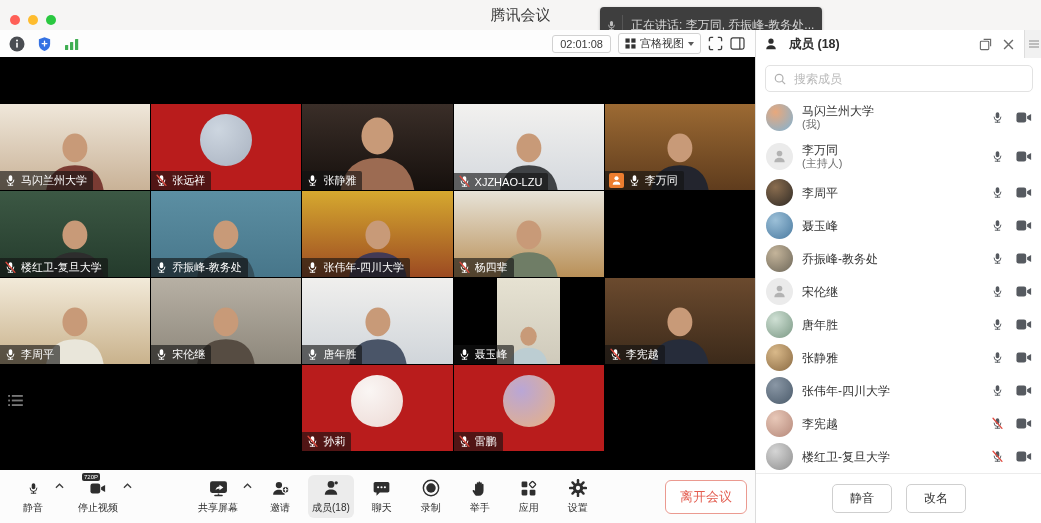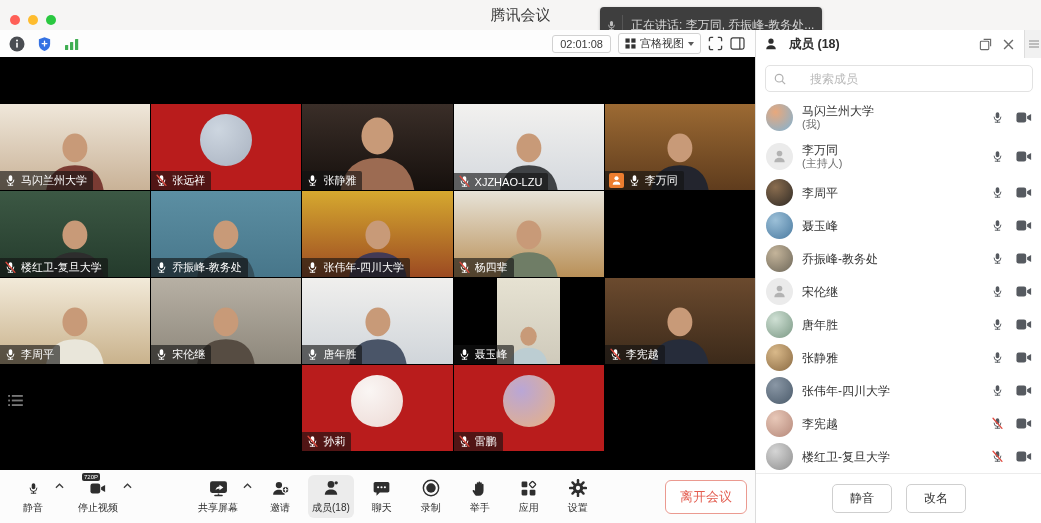--- a/index.html
+++ b/index.html
@@ -51,21 +51,21 @@
   .bb-left{display:flex;gap:10px;margin-left:12px;}
   .bb-mid{display:flex;gap:7px;margin-left:62px;}
   .badge-720{position:absolute;top:-5px;left:-8px;background:#2e2e2e;color:#fff;font-size:6px;padding:0 2px;border-radius:2px;line-height:8px;}
   .leave-btn{margin-left:auto;margin-right:8px;border:1px solid #eb9a90;color:#e35d50;background:#fff;font-size:13px;padding:7px 14px;border-radius:6px;cursor:default;font-family:inherit;}
   
   .sidebar{position:absolute;left:755px;top:30px;width:286px;height:493px;background:#fff;border-left:1px solid #dcdcdc;display:flex;flex-direction:column;}
   .sb-header{height:28px;display:flex;align-items:center;padding:0 8px;position:relative;}
   .sb-title{font-size:12.5px;color:#2e2e2e;font-weight:bold;margin-left:11px;}
   .sb-h-right{margin-left:auto;display:flex;align-items:center;gap:11px;margin-right:20px;}
   .sb-more{position:absolute;right:0;top:0;width:17px;height:28px;background:#f1f1f1;border-left:1px solid #ddd;display:flex;align-items:center;justify-content:center;}
-  .sb-search{margin:7px 9px 4px 9px;height:25px;border:1px solid #e2e2e2;border-radius:5px;display:flex;align-items:center;padding:0 8px;gap:22px;background:#fff;}
+  .sb-search{margin:7px 9px 4px 9px;height:25px;border:1px solid #e2e2e2;border-radius:5px;display:flex;align-items:center;padding:0 8px;gap:6px;background:#fff;}
   .sb-search input{border:none;outline:none;flex:1;font-size:12px;font-family:inherit;color:#333;background:transparent;}
   .sb-search input::placeholder{color:#b9b9b9;}
   .member-list{flex:1;overflow:hidden;padding-top:2px;}
   .member{display:flex;align-items:center;padding:0 10px;height:33px;}
   .member.twoline{height:39px;}
   .m-avatar{width:27px;height:27px;border-radius:50%;flex:none;}
   .m-avatar.default{background:#ebebeb;display:flex;align-items:center;justify-content:center;color:#b3b3b3;}
   .m-text{margin-left:9px;flex:1;min-width:0;}
   .m-name{font-size:12px;color:#333;white-space:nowrap;overflow:hidden;text-overflow:ellipsis;line-height:14px;}
   .m-sub{font-size:11px;color:#6d6d6d;line-height:13px;}

